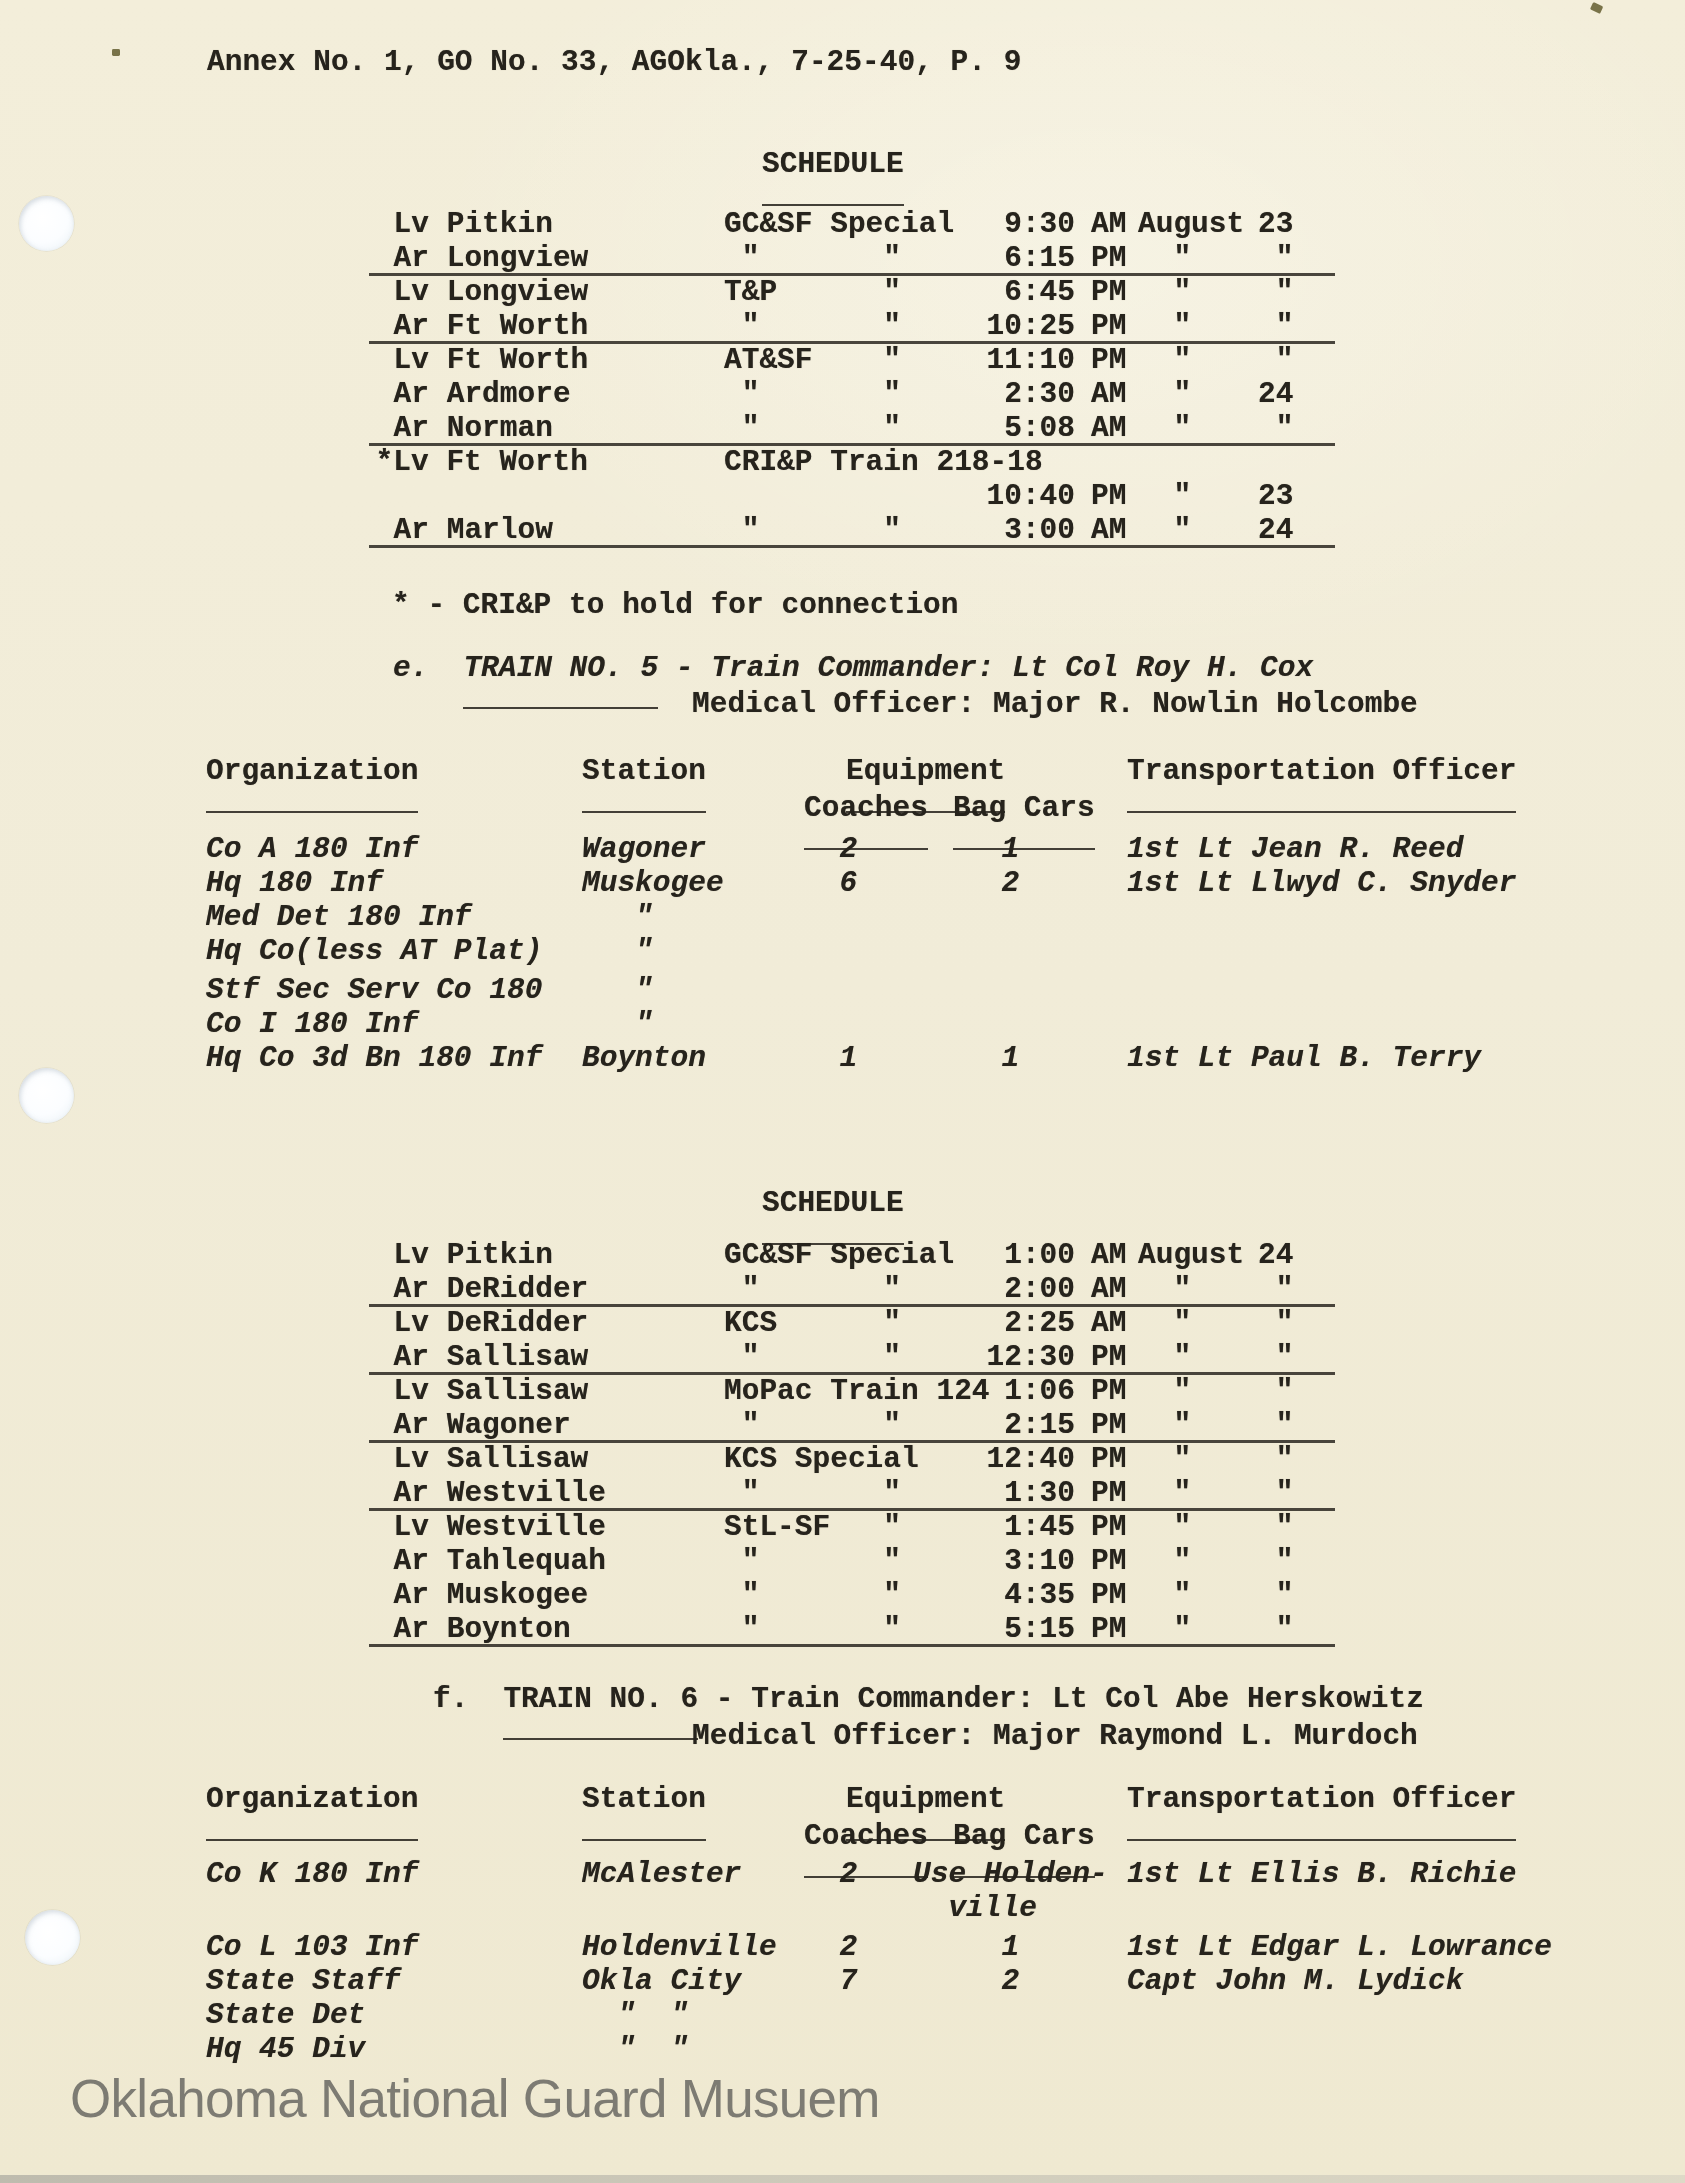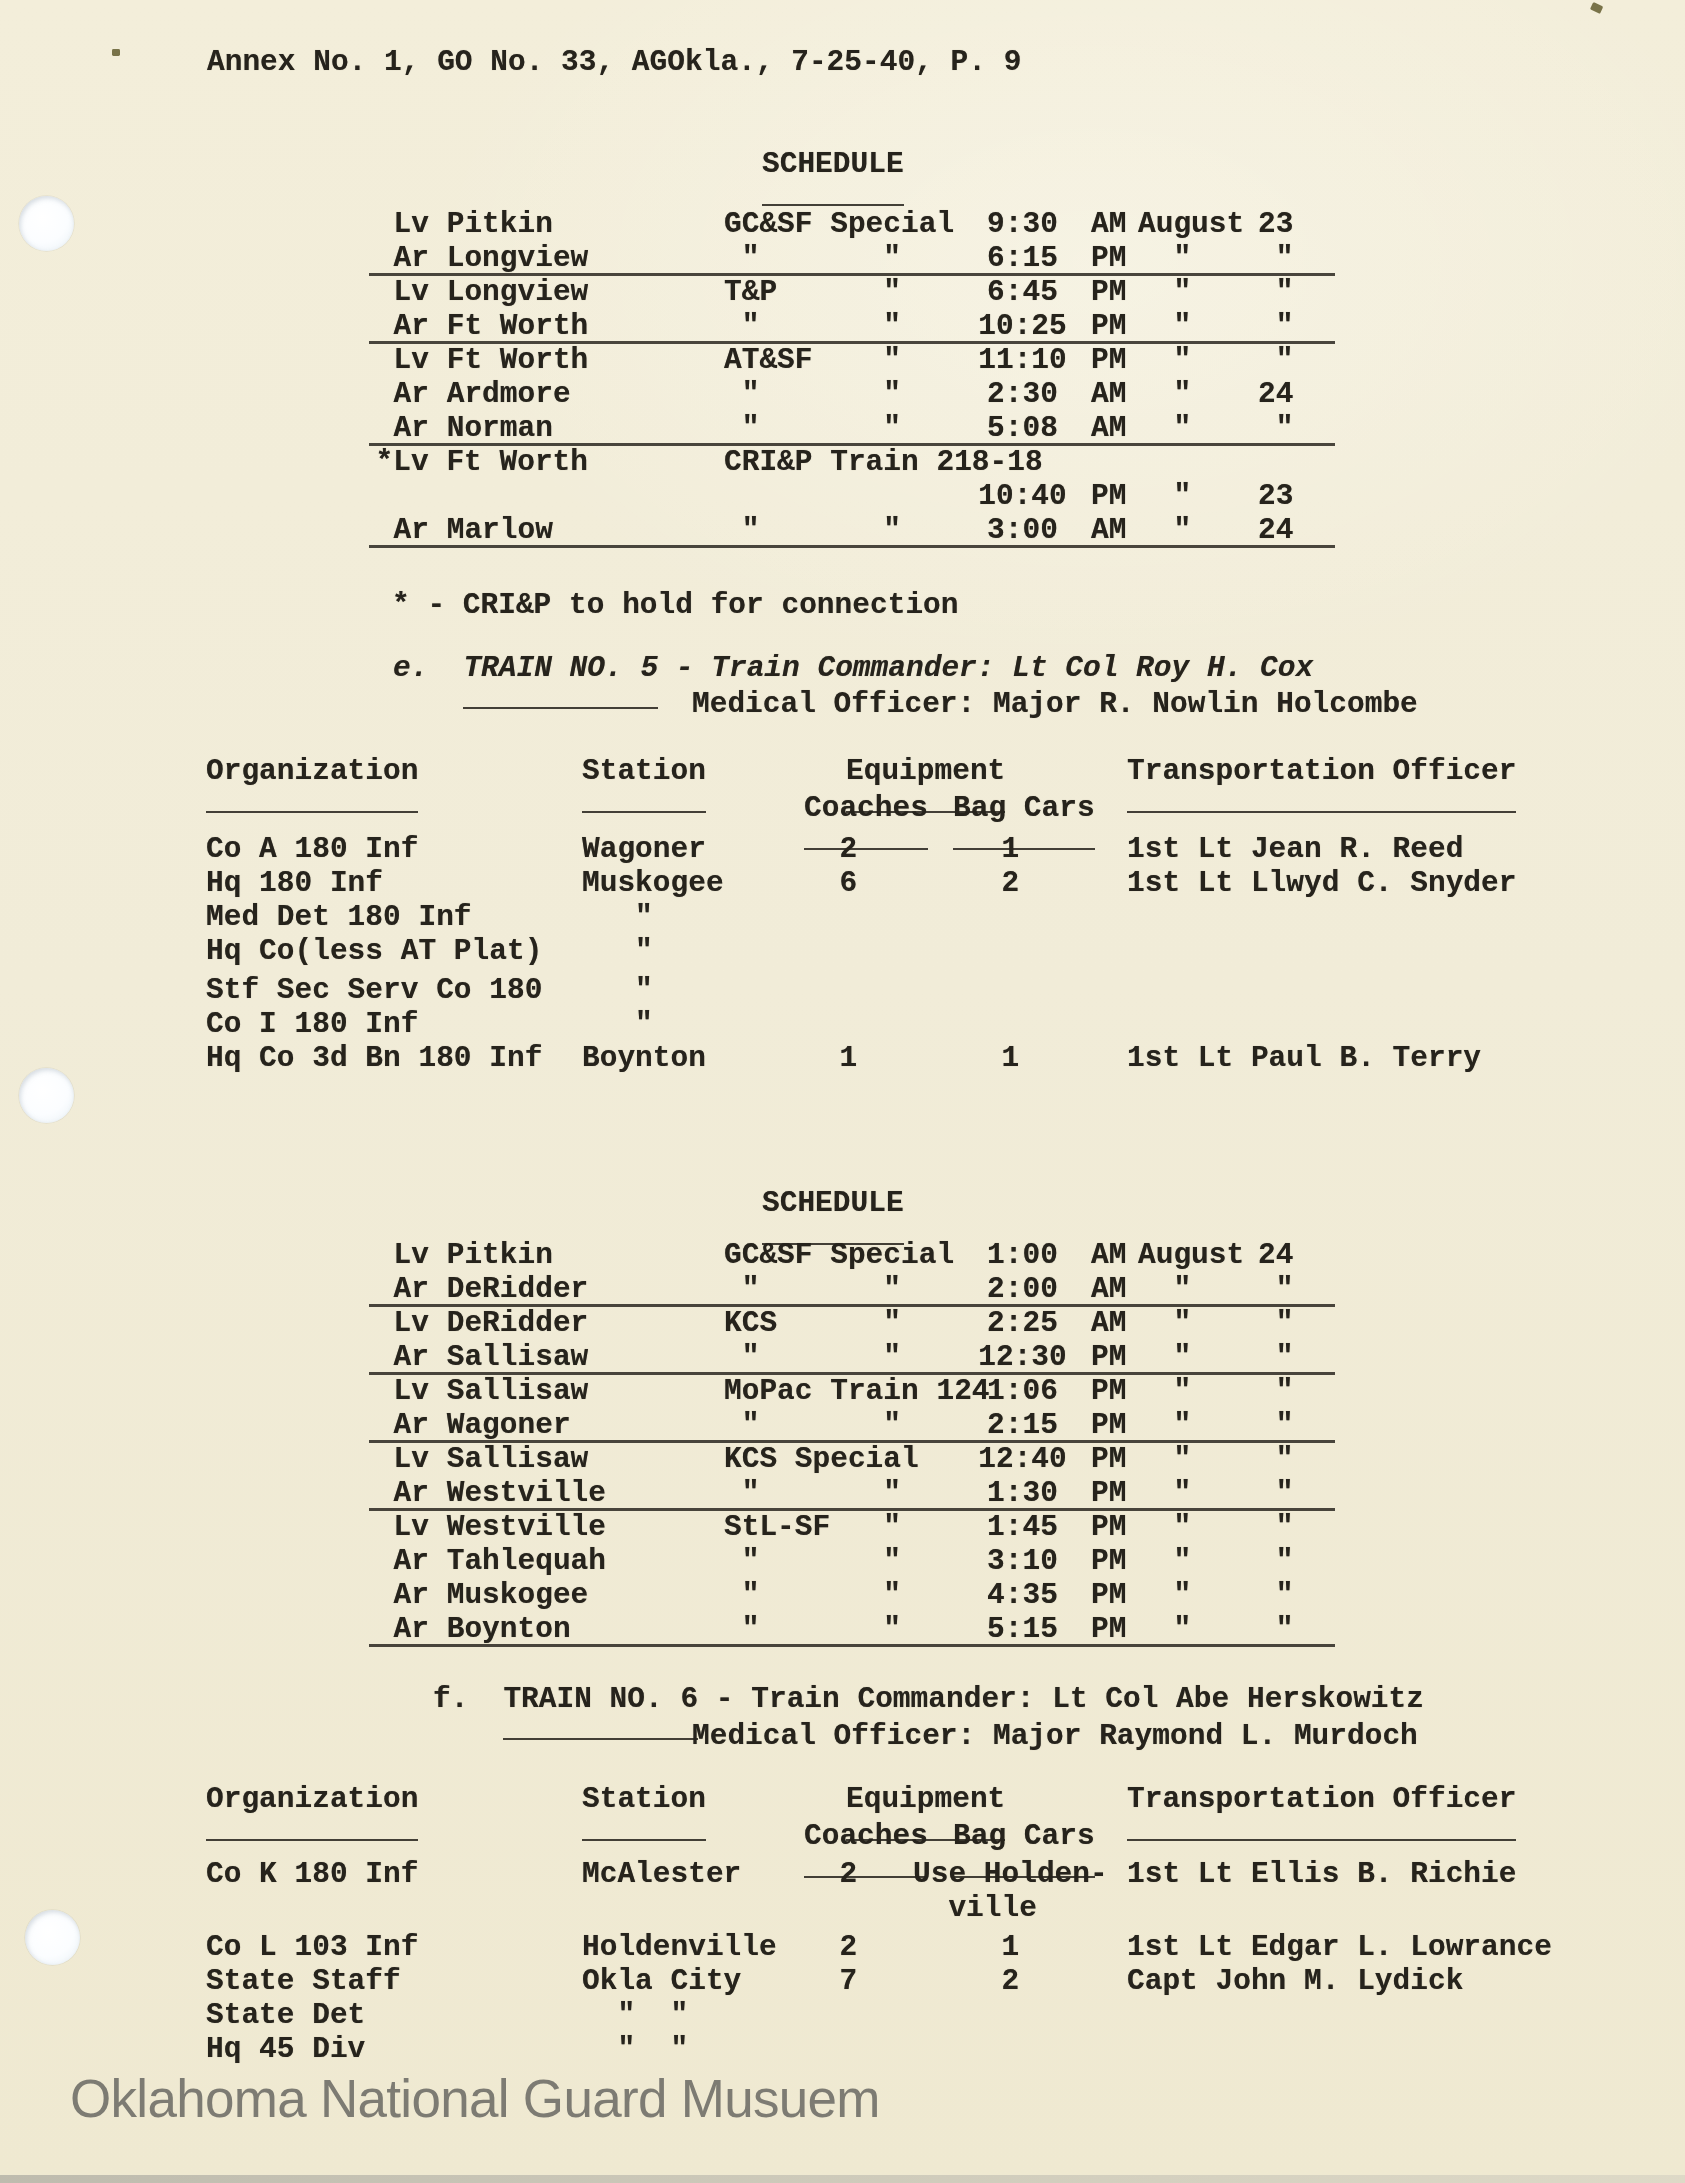--- a/index.html
+++ b/index.html
@@ -16,27 +16,27 @@
   }
   .abs{position:absolute;white-space:pre;}
   .u{border-bottom:2.8px solid rgba(42,39,32,.88);padding-bottom:22px;}
   
   .sched{position:absolute;left:369px;width:966px;}
   .srow{position:relative;height:34px;box-sizing:border-box;}
   .srow.tline{border-bottom:3.5px solid rgba(42,39,32,.85);}
   .srow .c{position:absolute;top:0;white-space:pre;}
   .c.station{left:24.6px;}
   .c.rr{left:355px;}
-  .c.time{left:601px;width:105px;text-align:center;}
+  .c.time{left:601px;width:105px;text-align:right;}
   .c.ampm{left:722px;}
   .c.month{left:769px;}
   .c.day{left:889px;}
   .srow.star .c.station{text-indent:-18px;}
   
-  .orglist{position:absolute;left:0;width:1535px;}
+  .orglist{position:absolute;left:0;width:1535px;font-style:italic;}
   .orow{position:relative;height:34px;box-sizing:border-box;}
   .orow.gap{margin-top:4.9px;}
   .orow .oc{position:absolute;top:0;white-space:pre;}
   .oc.org{left:206px;}
   .oc.st{left:582px;}
   .oc.coach{left:804px;}
   .oc.bag{left:913px;}
   .oc.off{left:1127px;}
   
   .hole{

